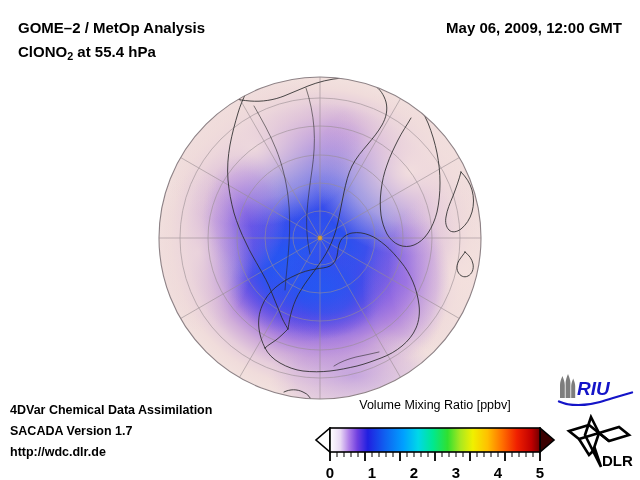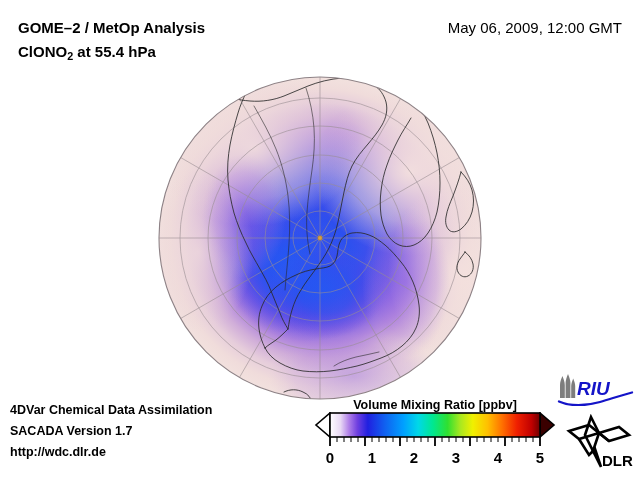--- a/index.html
+++ b/index.html
@@ -24,21 +24,21 @@
     font-size: 15px;
     font-weight: bold;
     line-height: 24px;
     white-space: nowrap;
   }
   .hdr-right {
     position: absolute;
     right: 18px;
     top: 16px;
     font-size: 15px;
-    font-weight: normal;
+    font-weight: bold;
     line-height: 24px;
     text-align: right;
     white-space: nowrap;
   }
   .hdr-line { display: block; }
   .sub { font-size: 0.72em; vertical-align: -0.25em; }
 
   
   #globe-wrap {
     position: absolute;
@@ -62,24 +62,24 @@
 
   
   #cbar-block {
     position: absolute;
     left: 310px;
     top: 398px;
     width: 250px;
   }
   #cbar-title {
     font-size: 12.5px;
-    font-weight: bold;
+    font-weight: normal;
     text-align: center;
     white-space: nowrap;
-    margin-bottom: 0;
+    margin-bottom: 15px;
   }
   #cbar-svg { display: block; }
 
   
   #riu-logo {
     position: absolute;
     left: 556px;
     top: 374px;
     width: 78px;
     height: 32px;

